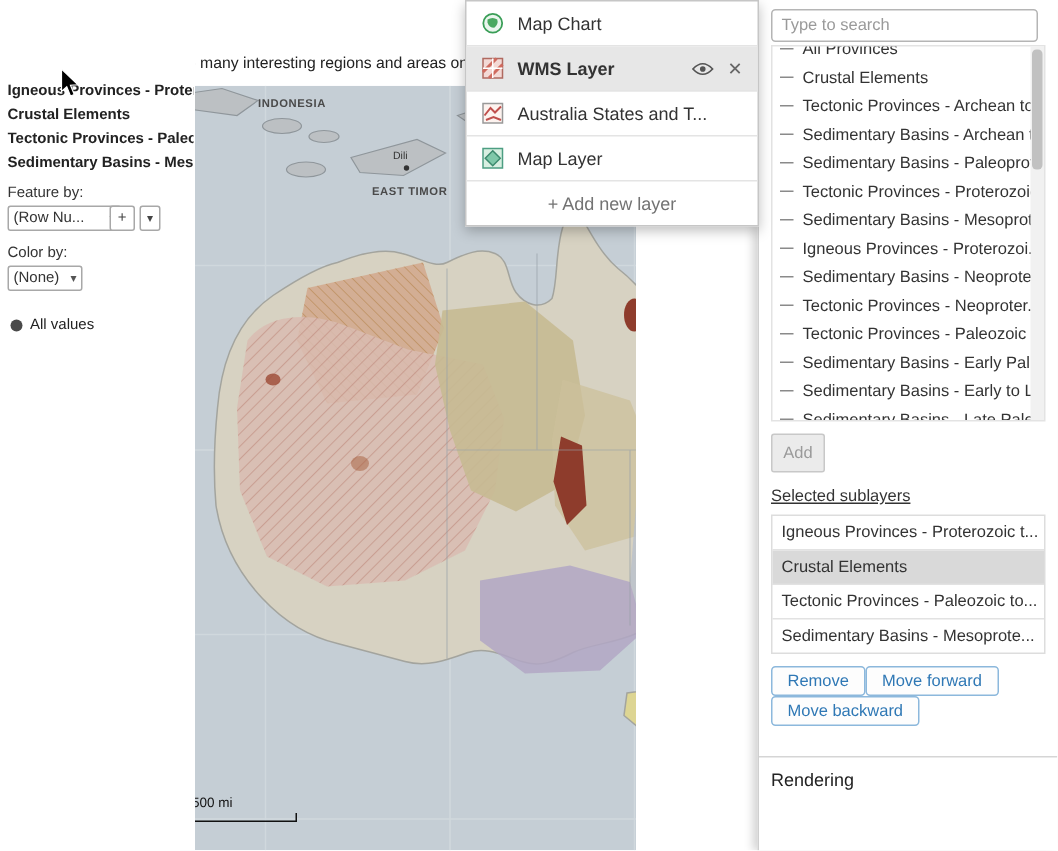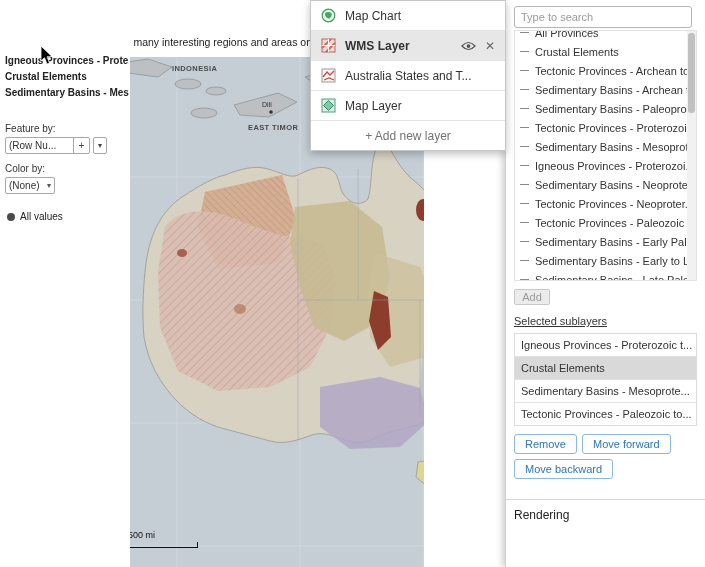--- a/index.html
+++ b/index.html
@@ -47,29 +47,29 @@
     border-left:1px solid #cfcfcf;box-shadow:-3px 0 6px rgba(0,0,0,.18);z-index:4;box-sizing:border-box;}
   .search-box{margin:6px 8px 2px 8px;width:178px;height:22px;border:1px solid #b5b5b5;border-radius:3px;
     padding:0 6px;font-size:11px;box-sizing:border-box;font-family:inherit;color:#333;}
   .search-box::placeholder{color:#9a9a9a;}
   .avail-wrap{position:relative;margin:0 8px;height:251px;overflow:hidden;border:1px solid #e3e3e3;box-sizing:border-box;}
   .avail-inner{margin-top:-8px;}
   .avail-row{height:19px;display:flex;align-items:center;padding-left:5px;font-size:11px;color:#333;white-space:nowrap;overflow:hidden;}
   .dash{flex:0 0 9px;height:1px;background:#8a8a8a;margin-right:6px;}
   .scrollbar{position:absolute;right:0;top:0;width:9px;height:100%;background:#f1f1f1;}
   .thumb{position:absolute;left:1px;top:2px;width:7px;height:80px;background:#c1c1c1;border-radius:3px;}
-  .add-btn{margin:8px 8px 0 8px;width:36px;height:16px;background:#ebebeb;border:1px solid #c8c8c8;border-radius:2px;
+  .add-btn{margin:8px 8px 0 8px;width:36px;height:26px;background:#ebebeb;border:1px solid #c8c8c8;border-radius:2px;
     font-size:11px;color:#9a9a9a;font-family:inherit;}
   .sel-label{margin:10px 0 0 8px;font-size:11px;color:#333;text-decoration:underline;}
   .sel-list{margin:6px 8px 0 8px;border:1px solid #ddd;}
   .sel-row{height:22px;line-height:22px;padding-left:6px;font-size:11px;color:#333;border-bottom:1px solid #e2e2e2;
     white-space:nowrap;overflow:hidden;}
   .sel-row:last-child{border-bottom:none;}
   .sel-row.selected{background:#d9d9d9;}
-  .btn-rows{margin:8px 8px 0 8px;display:flex;flex-wrap:wrap;gap:5px;width:180px;}
+  .btn-rows{margin:8px 8px 0 8px;display:flex;flex-wrap:wrap;width:180px;}
   .blue-btn{background:#fdfdfd;border:1px solid #8cb8dc;border-radius:3px;color:#2f78b5;
     font-size:11px;padding:3px 10px;font-family:inherit;}
   .render-divider{margin-top:20px;border-top:1px solid #d5d5d5;}
   .render-label{padding:8px 0 0 8px;font-size:12px;color:#222;}
 
   .cursor{position:absolute;left:40px;top:46px;z-index:10;pointer-events:none;}
 </style>
 </head>
 <body>
 
@@ -149,20 +149,23 @@
     <div class="legend-list">
 
         <div class="legend-row">
           <span>Igneous Provinces - Proter</span>
         </div>
 
         <div class="legend-row">
           <span>Crustal Elements</span>
         </div>
 
+        <div class="legend-row">
+          <span>Tectonic Provinces - Paleo</span>
+        </div>
 
         <div class="legend-row">
           <span>Sedimentary Basins - Meso</span>
         </div>
       </div>
 
     <div class="axis-label" style="top:123px;">Feature by:</div>
     <div class="axis-select" style="top:137px;width:76px;">
       <span>(Row Nu...</span>
       <span class="axis-caret">▾</span>
@@ -321,25 +324,25 @@
 
         <div class="sel-row">
           <span>Igneous Provinces - Proterozoic t...</span>
         </div>
 
         <div class="sel-row selected">
           <span>Crustal Elements</span>
         </div>
 
         <div class="sel-row">
+          <span>Tectonic Provinces - Paleozoic to...</span>
+        </div>
+
+        <div class="sel-row">
           <span>Sedimentary Basins - Mesoprote...</span>
-        </div>
-
-        <div class="sel-row">
-          <span>Tectonic Provinces - Paleozoic to...</span>
         </div>
       </div>
 
     <div class="btn-rows">
       <button class="blue-btn">Remove</button>
       <button class="blue-btn">Move forward</button>
       <button class="blue-btn">Move backward</button>
     </div>
 
     <div class="render-divider"></div>

